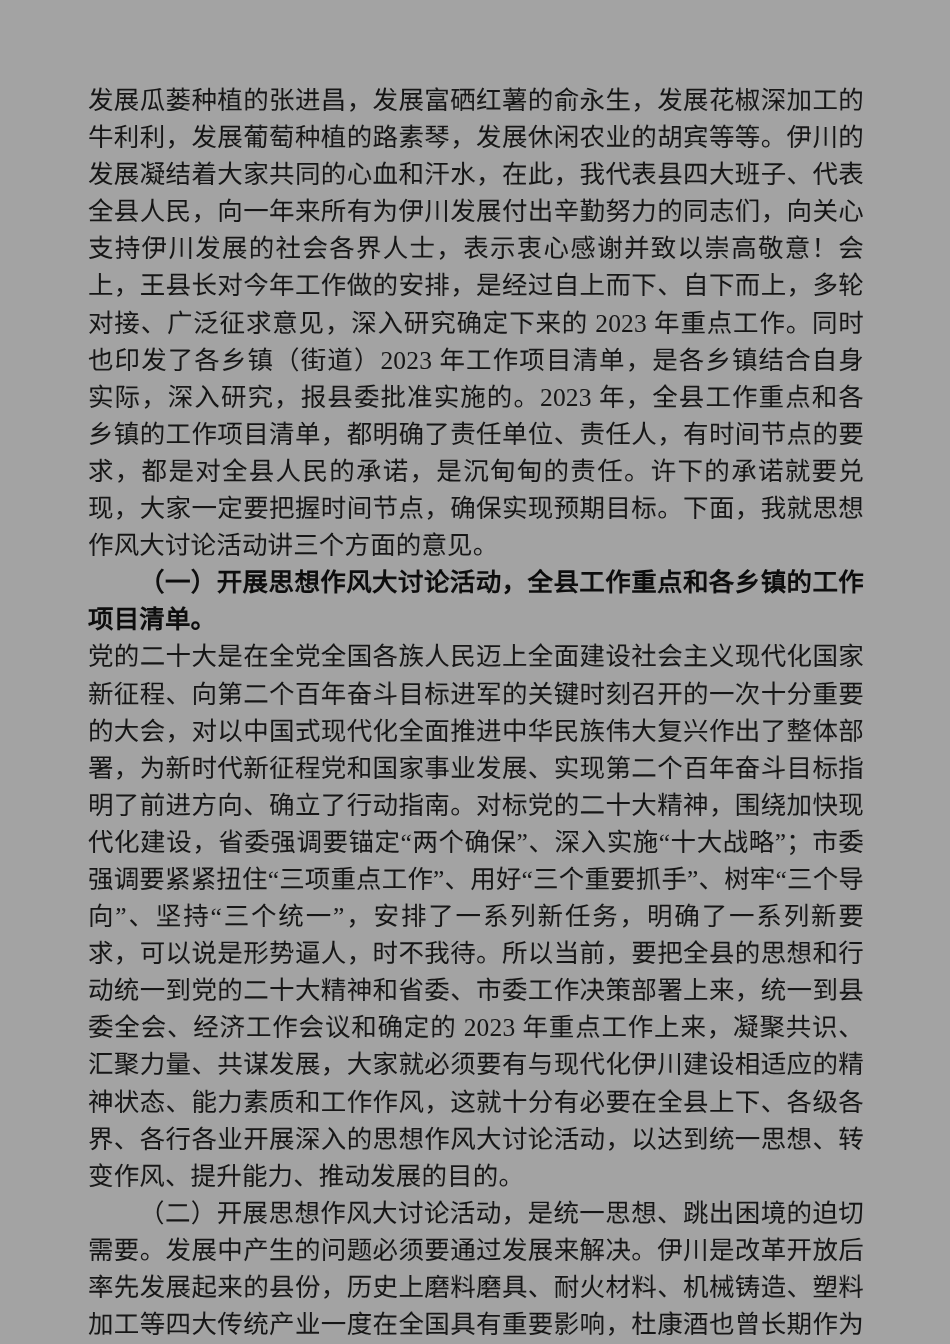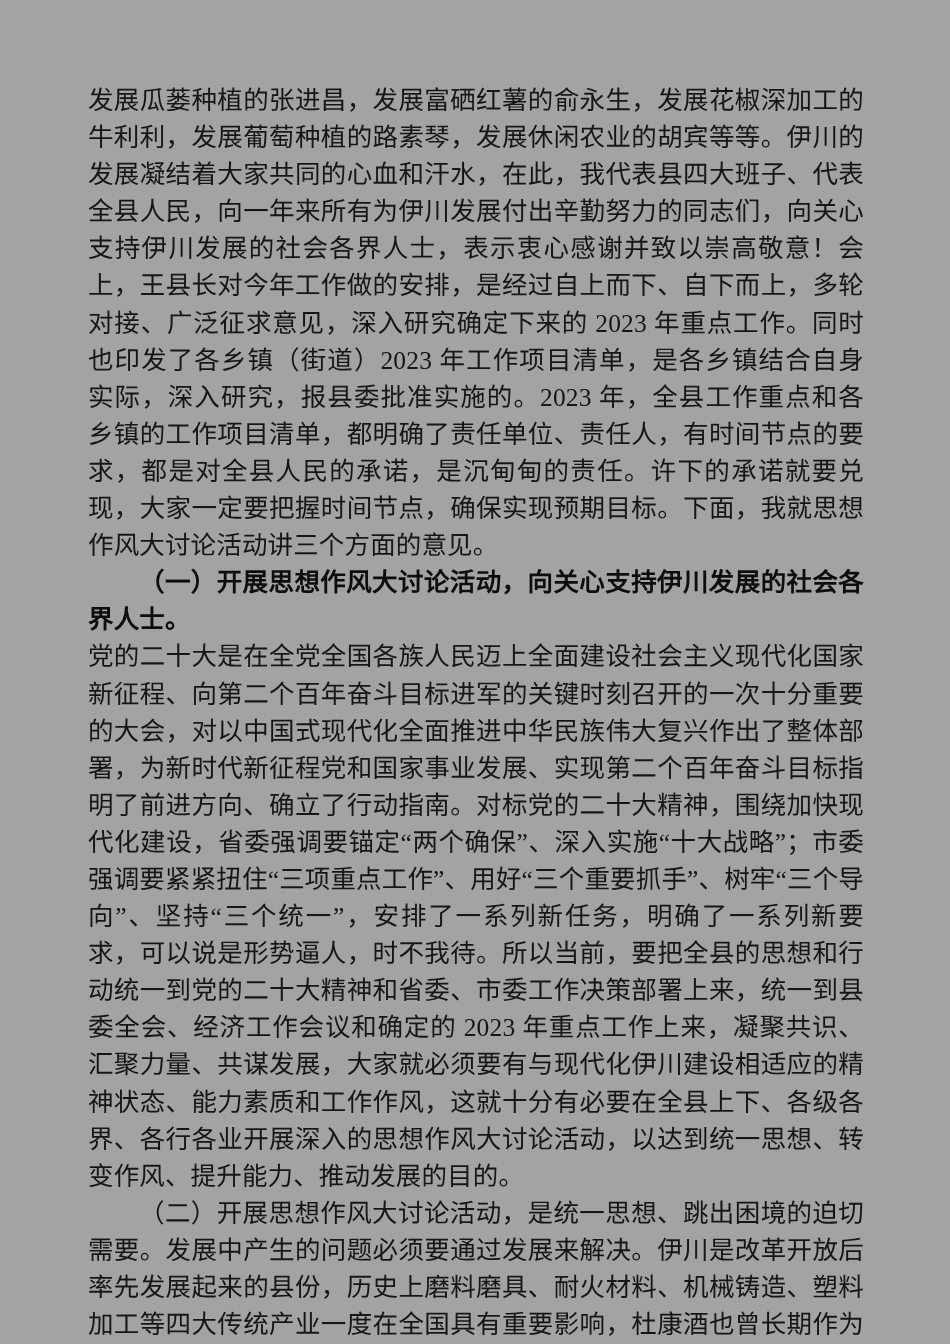--- a/index.html
+++ b/index.html
@@ -76,20 +76,20 @@
 </style>
 </head>
 <body>
 
 <div class="page">
   <div class="text-column">
 
     <p class="para">发展瓜蒌种植的张进昌，发展富硒红薯的俞永生，发展花椒深加工的牛利利，发展葡萄种植的路素琴，发展休闲农业的胡宾等等。伊川的发展凝结着大家共同的心血和汗水，在此，我代表县四大班子、代表全县人民，向一年来所有为伊川发展付出辛勤努力的同志们，向关心支持伊川发展的社会各界人士，表示衷心感谢并致以崇高敬意！会上，王县长对今年工作做的安排，是经过自上而下、自下而上，多轮对接、广泛征求意见，深入研究确定下来的 2023 年重点工作。同时也印发了各乡镇（街道）2023 年工作项目清单，是各乡镇结合自身实际，深入研究，报县委批准实施的。2023 年，全县工作重点和各乡镇的工作项目清单，都明确了责任单位、责任人，有时间节点的要求，都是对全县人民的承诺，是沉甸甸的责任。许下的承诺就要兑现，大家一定要把握时间节点，确保实现预期目标。下面，我就思想作风大讨论活动讲三个方面的意见。</p>
 
 
-    <p class="heading-2">（一）开展思想作风大讨论活动，向关心支持伊川发展的社会各界人士。</p>
+    <p class="heading-2">（一）开展思想作风大讨论活动，全县工作重点和各乡镇的工作项目清单。</p>
 
     <p class="para">党的二十大是在全党全国各族人民迈上全面建设社会主义现代化国家新征程、向第二个百年奋斗目标进军的关键时刻召开的一次十分重要的大会，对以中国式现代化全面推进中华民族伟大复兴作出了整体部署，为新时代新征程党和国家事业发展、实现第二个百年奋斗目标指明了前进方向、确立了行动指南。对标党的二十大精神，围绕加快现代化建设，省委强调要锚定“两个确保”、深入实施“十大战略”；市委强调要紧紧扭住“三项重点工作”、用好“三个重要抓手”、树牢“三个导向”、坚持“三个统一”，安排了一系列新任务，明确了一系列新要求，可以说是形势逼人，时不我待。所以当前，要把全县的思想和行动统一到党的二十大精神和省委、市委工作决策部署上来，统一到县委全会、经济工作会议和确定的 2023 年重点工作上来，凝聚共识、汇聚力量、共谋发展，大家就必须要有与现代化伊川建设相适应的精神状态、能力素质和工作作风，这就十分有必要在全县上下、各级各界、各行各业开展深入的思想作风大讨论活动，以达到统一思想、转变作风、提升能力、推动发展的目的。</p>
 
     <p class="para indent">（二）开展思想作风大讨论活动，是统一思想、跳出困境的迫切需要。发展中产生的问题必须要通过发展来解决。伊川是改革开放后率先发展起来的县份，历史上磨料磨具、耐火材料、机械铸造、塑料加工等四大传统产业一度在全国具有重要影响，杜康酒也曾长期作为县域重点支柱产业，引以为傲，90 年代初，集全县之力，先后建设了一电厂、二电厂，一铝厂、二铝厂，逐步形成</p>
 
   </div>
 </div>
 
 </body></html>

